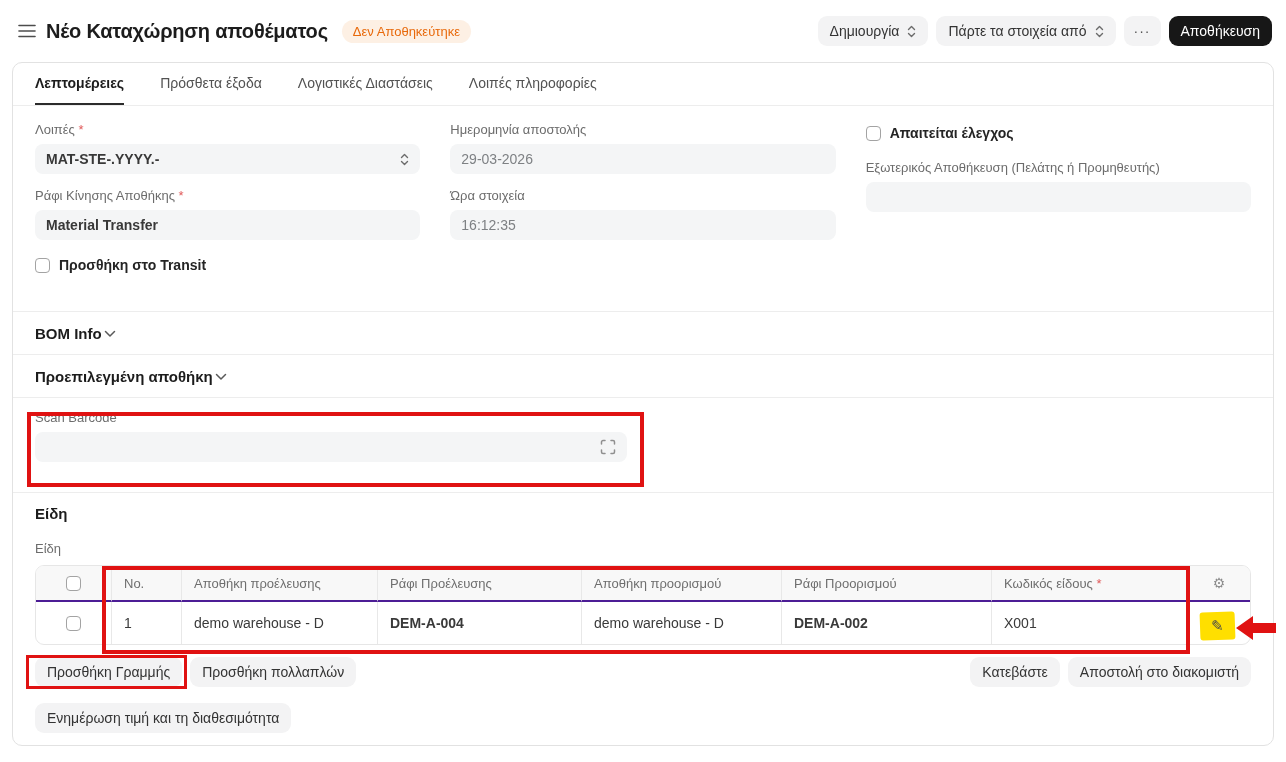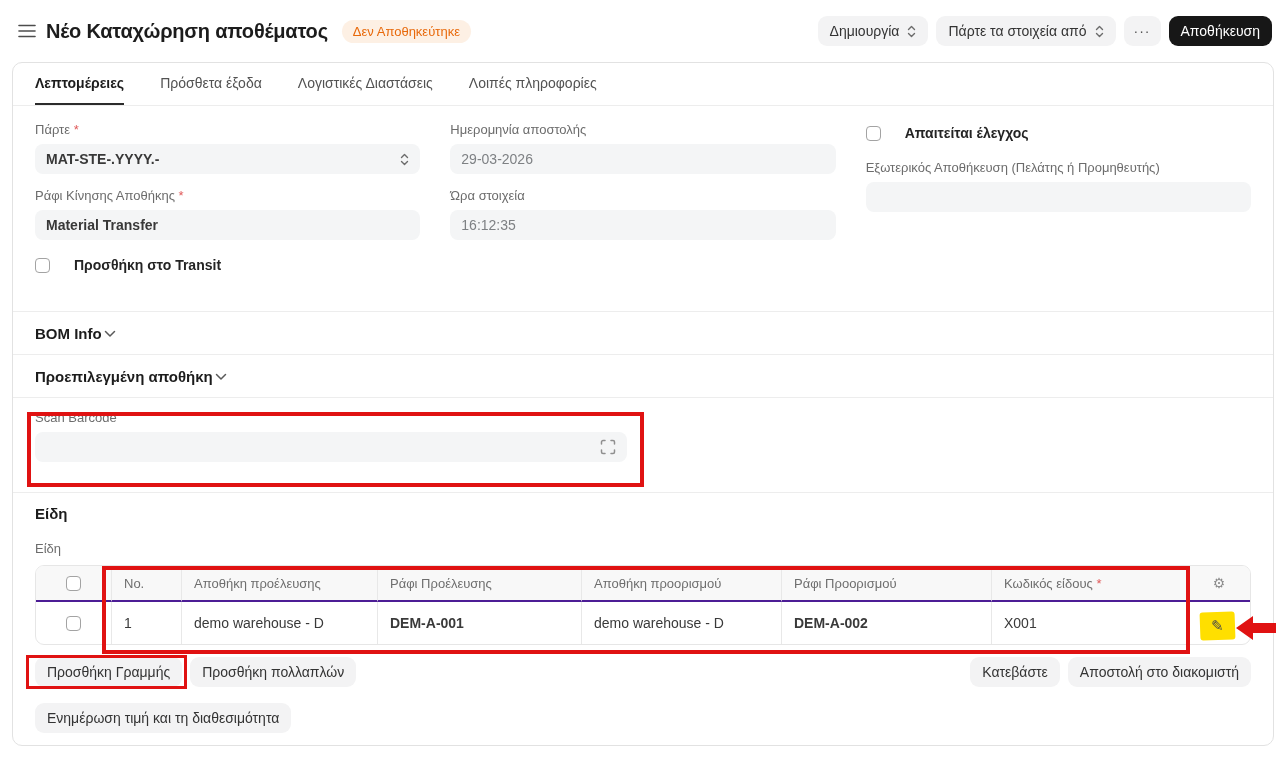--- a/index.html
+++ b/index.html
@@ -26,21 +26,21 @@
 
   
   .form-grid { display:grid; grid-template-columns:1fr 1fr 1fr; column-gap:30px; padding:16px 22px 38px 22px; }
   .field { margin-bottom:14px; }
   .field-label { font-size:13px; color:#6c6c6c; margin-bottom:7px; }
   .req { color:#e05a5a; }
   .control { background:#f4f5f6; border-radius:8px; height:30px; display:flex; align-items:center; padding:0 11px; font-size:14px; color:#383838; }
   .control.bold { font-weight:700; }
   .control.disabled { color:#7e8184; }
   .control .trail { margin-left:auto; display:flex; align-items:center; }
-  .checkbox-row { display:flex; align-items:center; gap:24px; margin-top:17px; cursor:pointer; }
+  .checkbox-row { display:flex; align-items:center; gap:9px; margin-top:17px; cursor:pointer; }
   .checkbox-row.first { margin-top:3px; }
   .checkbox { width:15px; height:15px; border:1.5px solid #a3a3a3; border-radius:4px; background:#fff; flex:none; }
   .checkbox-label { font-size:14px; font-weight:700; color:#242424; }
 
   
   .section-row { border-top:1px solid #ededed; padding:13px 22px 12px 22px; display:flex; align-items:center; gap:2px; cursor:pointer; }
   .section-title { font-size:15px; font-weight:700; color:#1c1c1c; }
 
   
   .scan-section { border-top:1px solid #ededed; padding:12px 22px 30px 22px; }
@@ -124,21 +124,21 @@
       <div class="tab">Πρόσθετα έξοδα</div>
       <div class="tab">Λογιστικές Διαστάσεις</div>
       <div class="tab">Λοιπές πληροφορίες</div>
     </div>
 
     <div class="form-grid">
 
       <div>
         <div class="field">
           <div class="field-label">
-            <span>Πάρτε</span> <span class="req">*</span>
+            <span>Λοιπές</span> <span class="req">*</span>
           </div>
           <div class="control bold">
             <span>MAT-STE-.YYYY.-</span>
             <span class="trail">
               <svg class="icon" width="9" height="13" viewBox="0 0 9 13">
                   <g stroke="#6b6b6b" stroke-width="1.4" fill="none" stroke-linecap="round" stroke-linejoin="round">
                     <path d="M1.5 4.5 L4.5 1.5 L7.5 4.5"></path>
                     <path d="M1.5 8.5 L4.5 11.5 L7.5 8.5"></path>
                   </g>
                 </svg>
@@ -239,21 +239,21 @@
           <div class="g-cell center">
             <span class="gear">⚙</span>
           </div>
         </div>
         <div class="g-row body">
           <div class="g-cell center">
               <span class="checkbox"></span>
             </div>
           <div class="g-cell">1</div>
           <div class="g-cell">demo warehouse - D</div>
-          <div class="g-cell bold">DEM-A-001</div>
+          <div class="g-cell bold">DEM-A-004</div>
           <div class="g-cell">demo warehouse - D</div>
           <div class="g-cell bold">DEM-A-002</div>
           <div class="g-cell">X001</div>
           <div class="g-cell center"></div>
         </div>
       </div>
 
       <div class="table-btns">
         <button class="btn">Προσθήκη Γραμμής</button>
         <button class="btn">Προσθήκη πολλαπλών</button>

